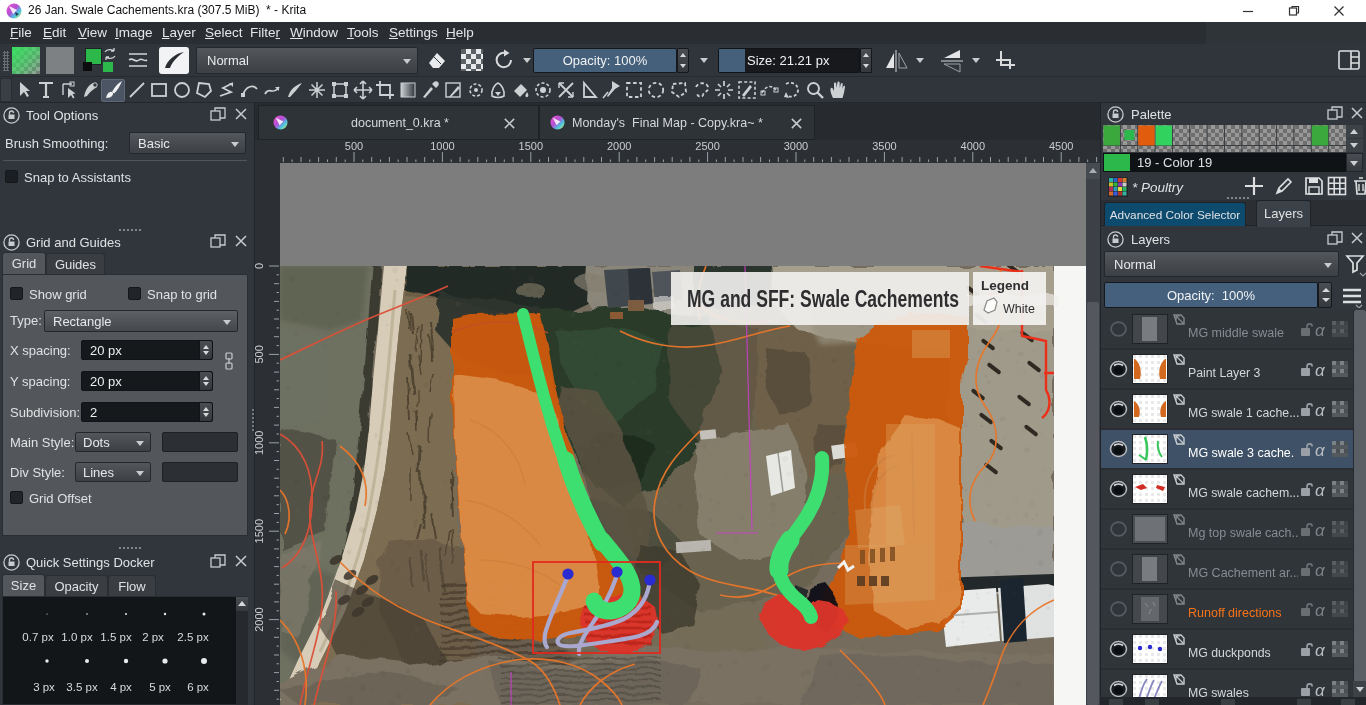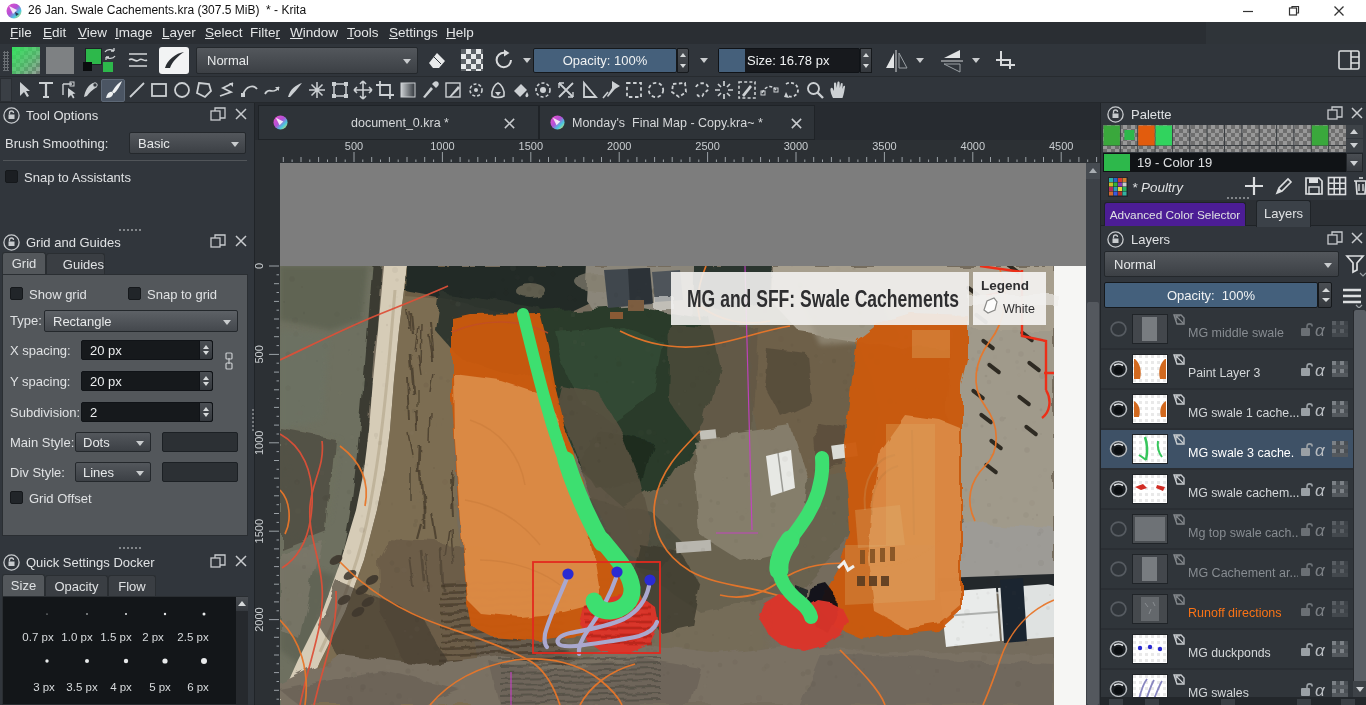--- a/index.html
+++ b/index.html
@@ -128,21 +128,21 @@
     </svg>
  <div class="abs" style="left:523px;top:14px;width:0;height:0;border-left:4.5px solid transparent;border-right:4.5px solid transparent;border-top:5.5px solid #c9ccce"></div>
  <div class="abs" style="left:533px;top:4px;width:144px;height:25px;background:#45607b;border:1px solid #16191c;border-radius:2px;color:#f0f2f3;font-size:13px;text-align:center;line-height:24px">Opacity: 100%</div>
  <div class="abs" style="left:677px;top:4px;width:12px;height:25px;background:linear-gradient(#4a4e53,#35393e);border:1px solid #16191c;border-radius:0 2px 2px 0">
       <span style="position:absolute;left:2px;top:4px;border-left:3.5px solid transparent;border-right:3.5px solid transparent;border-bottom:4px solid #d6d9da"></span>
       <span style="position:absolute;left:2px;bottom:4px;border-left:3.5px solid transparent;border-right:3.5px solid transparent;border-top:4px solid #d6d9da"></span>
     </div>
  <div class="abs" style="left:700px;top:14px;width:0;height:0;border-left:4.5px solid transparent;border-right:4.5px solid transparent;border-top:5.5px solid #c9ccce"></div>
  <div class="abs" style="left:718px;top:4px;width:142px;height:25px;background:#17191d;border:1px solid #101317;border-radius:2px;color:#f0f2f3;font-size:13px">
    <div class="abs" style="left:0;top:0;width:26px;height:23px;background:#45607b"></div>
-   <span class="abs" style="left:28px;top:4px">Size: 16.78 px</span>
+   <span class="abs" style="left:28px;top:4px">Size: 21.21 px</span>
     </div>
  <div class="abs" style="left:860px;top:4px;width:12px;height:25px;background:linear-gradient(#4a4e53,#35393e);border:1px solid #16191c">
       <span style="position:absolute;left:2px;top:4px;border-left:3.5px solid transparent;border-right:3.5px solid transparent;border-bottom:4px solid #d6d9da"></span>
       <span style="position:absolute;left:2px;bottom:4px;border-left:3.5px solid transparent;border-right:3.5px solid transparent;border-top:4px solid #d6d9da"></span>
     </div>
  <svg class="abs" style="left:884px;top:4px" width="26" height="26" viewBox="0 0 26 26">
       <path d="M12 2 V24" stroke="#d4d7d9" stroke-width="1" fill="none"></path>
       <path d="M10 5 L2 20 L10 20 Z" fill="#e2e4e5"></path>
       <path d="M15 5 L23 20 L15 20 Z" fill="none" stroke="#9aa0a4" stroke-width="1"></path>
     </svg>
@@ -341,21 +341,21 @@
  <span class="abs" style="left:26px;top:132px">Grid and Guides</span>
  <svg class="abs" style="left:210px;top:131px" width="16" height="15" viewBox="0 0 16 15">
       <rect x="1" y="4" width="9" height="9" fill="none" stroke="#c8cbce" stroke-width="1.3"></rect>
       <path d="M5 4 V1 H15 V11 H10" fill="none" stroke="#c8cbce" stroke-width="1.3"></path>
     </svg>
  <svg class="abs" style="left:234px;top:131px" width="14" height="14" viewBox="0 0 14 14">
       <path d="M2 2 L12 12 M12 2 L2 12" stroke="#c8cbce" stroke-width="1.5"></path>
     </svg>
 
  <div class="abs" style="left:2px;top:149px;width:44px;height:22px;background:#53575b;border:1px solid #2a2e32;border-bottom:none;border-radius:3px 3px 0 0;text-align:center;line-height:22px">Grid</div>
- <div class="abs" style="left:46px;top:150px;width:59px;height:21px;background:#3a3e43;border:1px solid #2a2e32;border-bottom:none;border-radius:3px 3px 0 0;text-align:right;line-height:21px">Guides</div>
+ <div class="abs" style="left:46px;top:150px;width:59px;height:21px;background:#3a3e43;border:1px solid #2a2e32;border-bottom:none;border-radius:3px 3px 0 0;text-align:center;line-height:21px">Guides</div>
  <div class="abs" style="left:2px;top:171px;width:246px;height:262px;background:#53575b;border:1px solid #2a2e32"></div>
  <div class="cb" style="left:10px;top:184px;background:#212529"></div>
  <span class="abs lbl" style="left:29px;top:184px">Show grid</span>
  <div class="cb" style="left:128px;top:184px;background:#212529"></div>
  <span class="abs lbl" style="left:147px;top:184px">Snap to grid</span>
  <span class="abs lbl" style="left:10px;top:210px">Type:</span>
  <div class="combo" style="left:44px;top:207px;width:194px;height:22px;background:linear-gradient(#5d6166,#44484d)">
       <span style="position:absolute;left:8px;top:3px">Rectangle</span>
       <span class="ar"></span>
     </div>
@@ -1896,21 +1896,21 @@
       <rect x="2.5" y="2.5" width="17" height="17" fill="none" stroke="#dcdee0" stroke-width="1.6"></rect>
       <path d="M8.2 2.5 V19.5 M13.8 2.5 V19.5 M2.5 8.2 H19.5 M2.5 13.8 H19.5" stroke="#dcdee0" stroke-width="1.6"></path>
     </svg>
  <svg class="abs" style="left:250px;top:72px" width="20" height="22" viewBox="0 0 20 22">
       <path d="M3 6 H17 M5 6 L6 19 H14 L15 6 M8 3 H12" stroke="#dcdee0" stroke-width="1.7" fill="none"></path>
       <path d="M8 9 V16 M12 9 V16" stroke="#dcdee0" stroke-width="1.4"></path>
     </svg>
  <div class="dots6" style="left:125px;top:93px"></div>
 
  <div class="abs" style="left:0px;top:97px;width:266px;height:26px;background:#2b2f34;border-bottom:1px solid #1f2327"></div>
- <div class="abs" style="left:3px;top:99px;width:142px;height:24px;background:#4c1d95;border:1px solid #1f2327;border-bottom:none;border-radius:3px 3px 0 0;text-align:center;line-height:24px;font-size:11.8px;white-space:nowrap;overflow:hidden">Advanced Color Selector</div>
+ <div class="abs" style="left:3px;top:99px;width:142px;height:24px;background:#0c4a6e;border:1px solid #1f2327;border-bottom:none;border-radius:3px 3px 0 0;text-align:center;line-height:24px;font-size:11.8px;white-space:nowrap;overflow:hidden">Advanced Color Selector</div>
  <div class="abs" style="left:155px;top:97px;width:55px;height:27px;background:#3b4148;border:1px solid #1f2327;border-bottom:none;border-radius:3px 3px 0 0;text-align:center;line-height:26px;font-size:13px">Layers</div>
 
  <svg class="abs" style="left:6px;top:128px" width="17" height="17" viewBox="0 0 17 17">
       <circle cx="8.5" cy="8.5" r="7.6" fill="none" stroke="#c8cbce" stroke-width="1.3"></circle>
       <rect x="5.5" y="7.5" width="6" height="4.5" fill="#c8cbce"></rect>
       <path d="M6.5 7.5 V6 a2 2 0 0 1 4 0" fill="none" stroke="#c8cbce" stroke-width="1.3"></path>
     </svg>
  <span class="abs" style="left:30px;top:129px">Layers</span>
  <svg class="abs" style="left:226px;top:128px" width="16" height="15" viewBox="0 0 16 15">
       <rect x="1" y="4" width="9" height="9" fill="none" stroke="#c8cbce" stroke-width="1.3"></rect>

